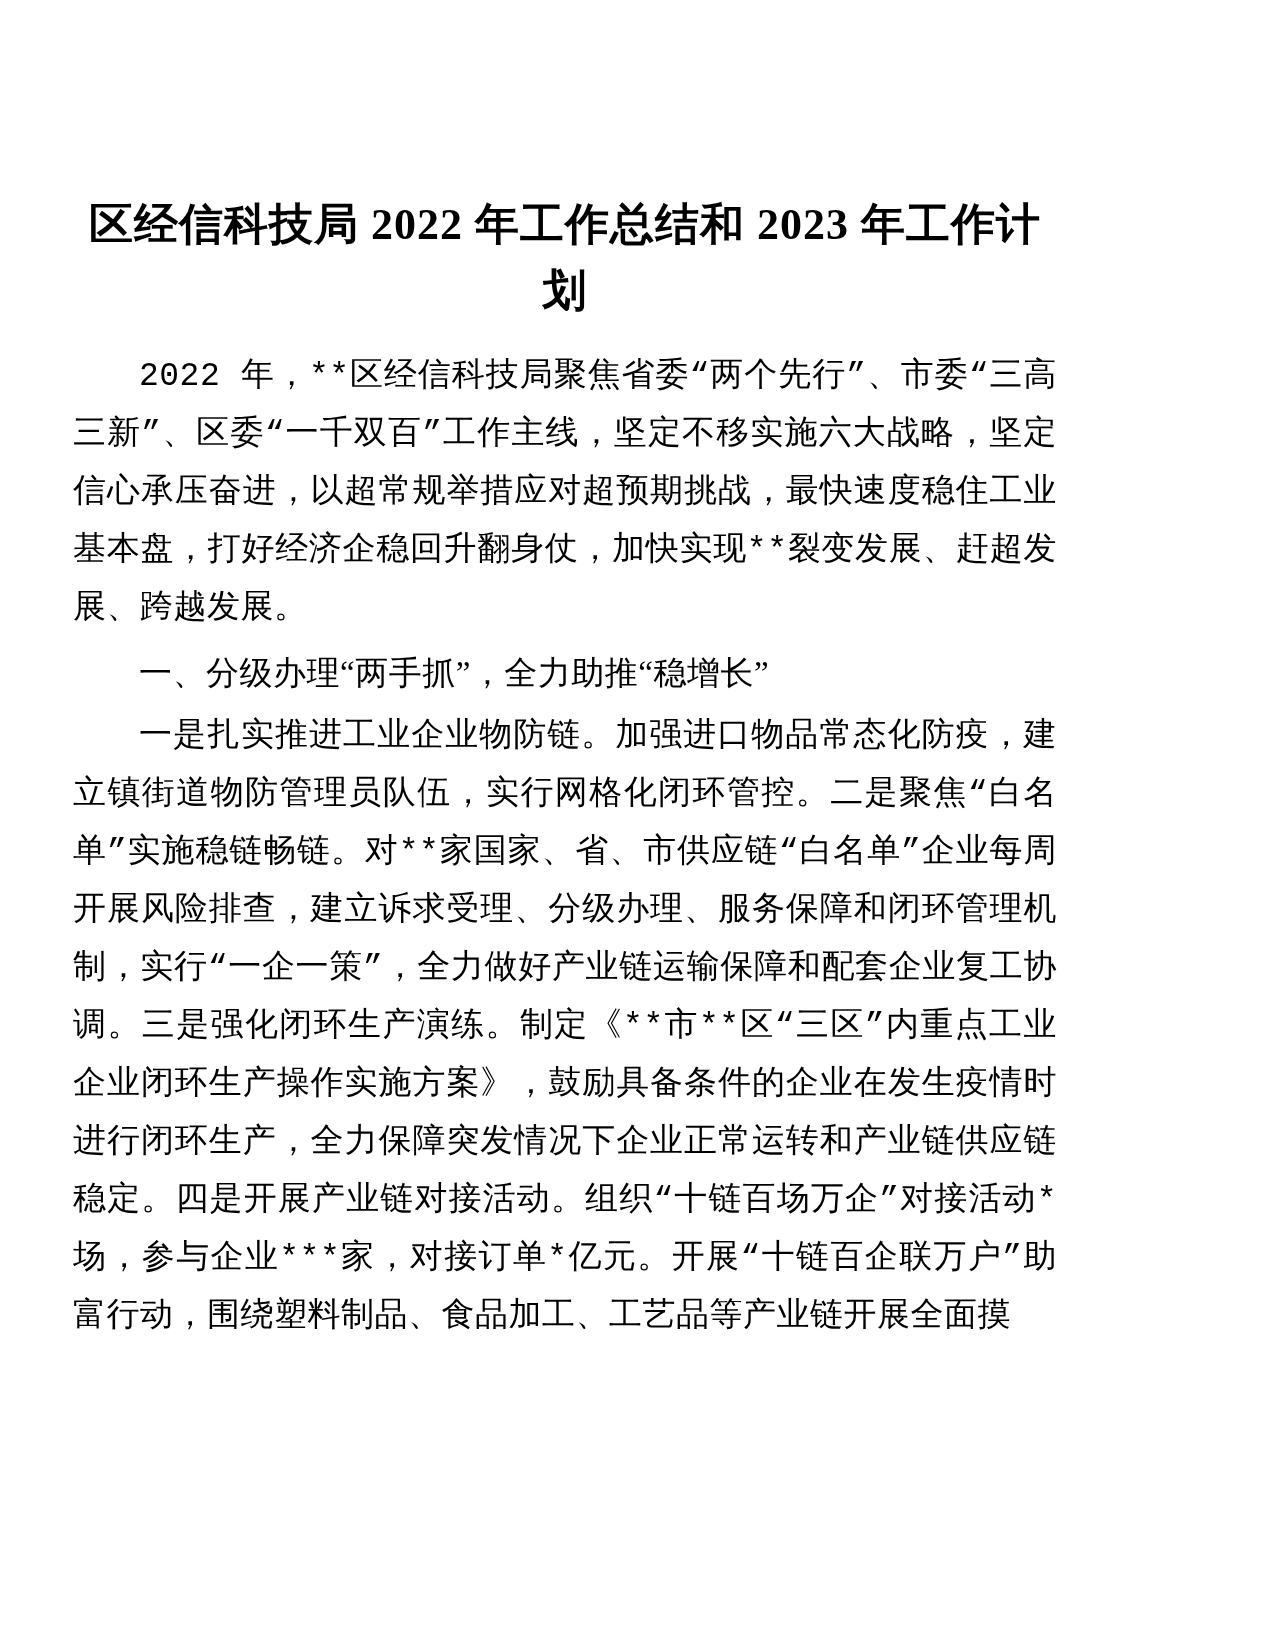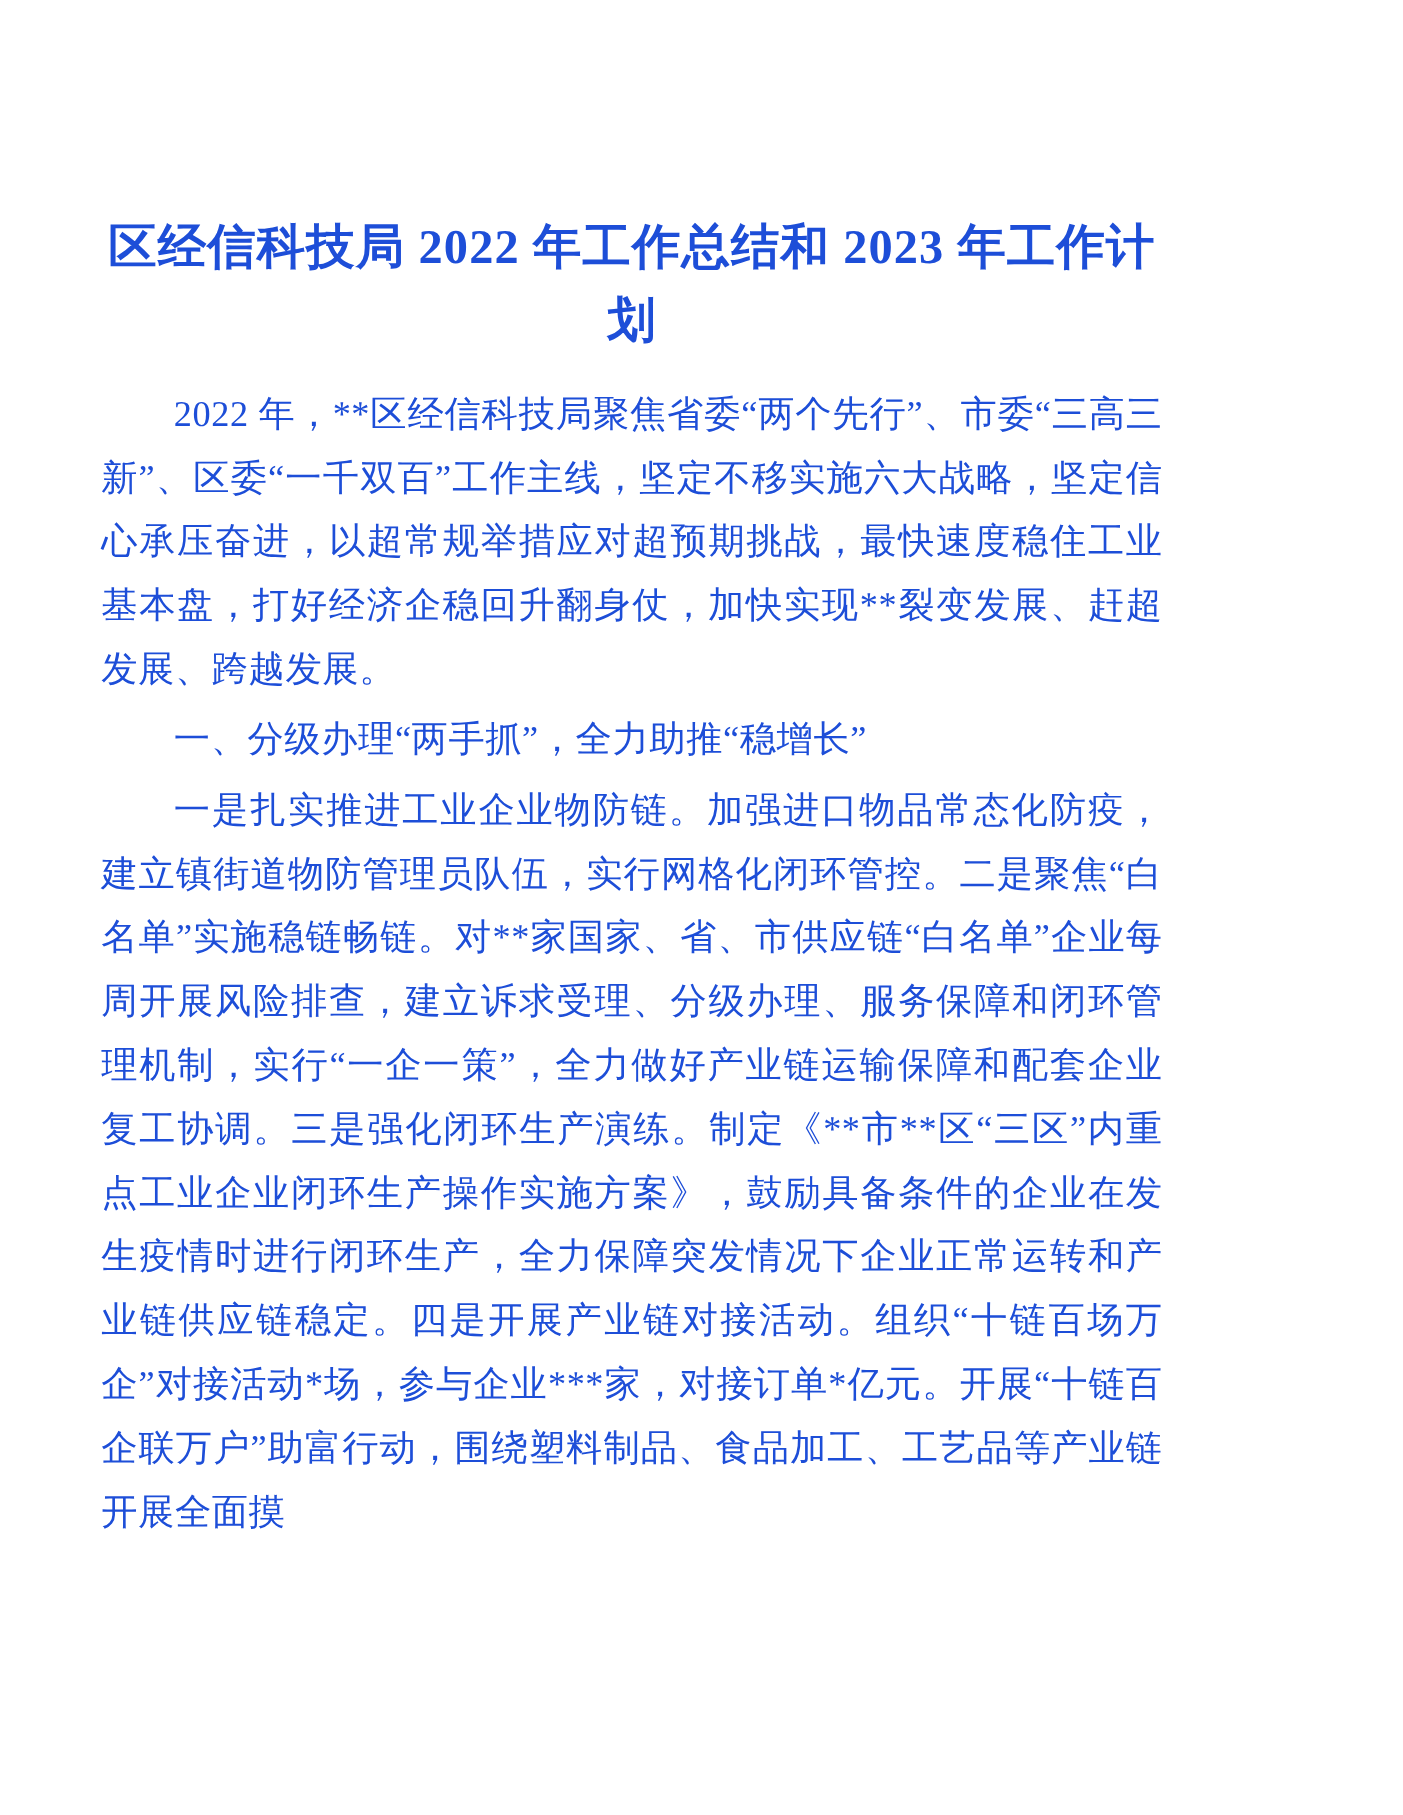--- a/index.html
+++ b/index.html
@@ -7,41 +7,42 @@
     padding: 0;
     background: #ffffff;
   }
   .page {
     position: relative;
     width: 1275px;
     height: 1650px;
     margin: 0 auto;
     background: #ffffff;
     box-sizing: border-box;
-    padding: 192px 218px 0 92px;
-    color: #1d4ed8;
+    padding: 192px 218px 0 73px;
+    color: #000000;
     font-family: "Liberation Serif", "DejaVu Serif", serif;
     overflow: hidden;
   }
   .doc-title {
     margin: 0 0 24px 0;
     font-size: 44px;
     line-height: 66px;
     font-weight: 700;
     text-align: center;
     letter-spacing: 1px;
   }
   .body-para {
     margin: 0;
     font-size: 33px;
     line-height: 58px;
     text-align: justify;
     text-indent: 66px;
     letter-spacing: 0.5px;
     word-break: break-all;
+    font-family: Liberation Mono, monospace;
   }
   .section-heading {
     margin: 6px 0 6px 0;
     font-size: 33px;
     line-height: 58px;
     text-align: left;
     text-indent: 66px;
     letter-spacing: 0.5px;
   }
 </style>

